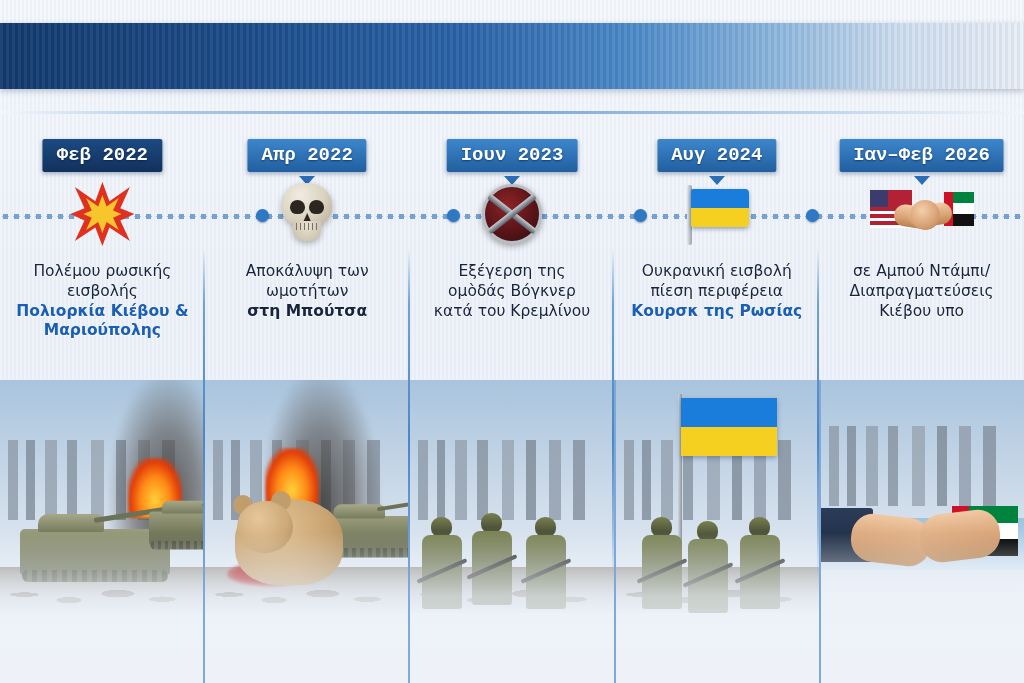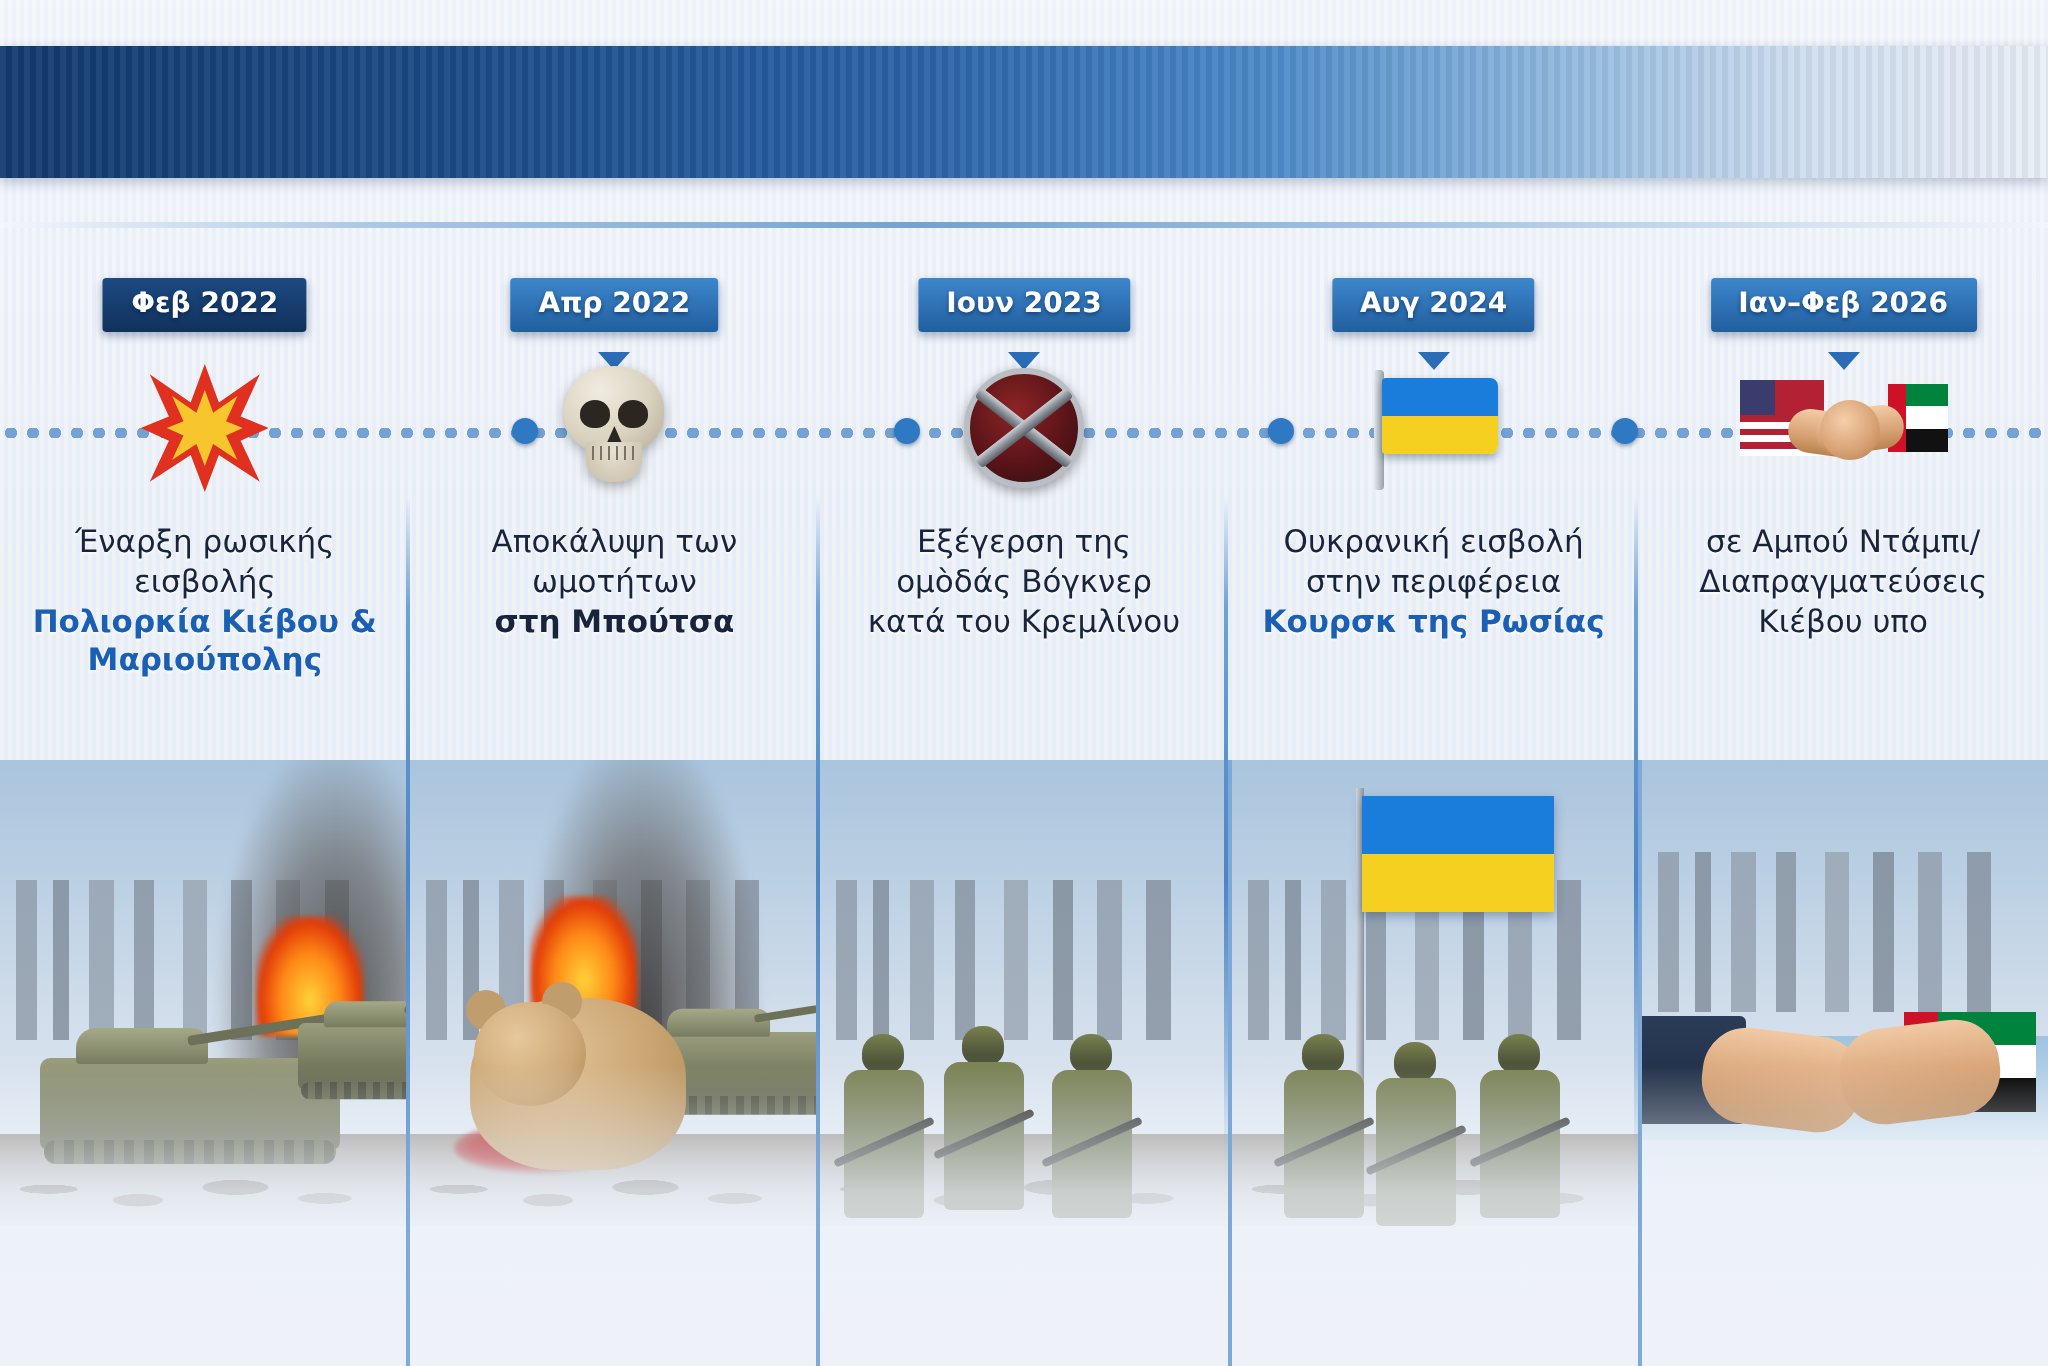--- a/index.html
+++ b/index.html
@@ -75,25 +75,26 @@
   .col { position:relative; flex:1 1 0; height:100%; }
   .col-divider {
     position:absolute; top:248px; bottom:88px; right:0; width:2px;
     background:linear-gradient(180deg, rgba(120,165,215,0) 0%, #6fa2d6 16%, #4d86c4 55%, rgba(110,160,212,0) 100%);
   }
 
   
   .badge {
     position:absolute; top:139px; left:50%; transform:translateX(-50%);
     padding:5px 14px 6px;
-    font-size:14px; font-weight:bold; color:#fff;
+    font-size:19px; font-weight:bold; color:#fff;
     white-space:nowrap; border-radius:2px;
     box-shadow:0 2px 4px rgba(20,50,95,.35);
     text-shadow:0 1px 2px rgba(0,25,60,.55);
     z-index:5;
+    font-family:Liberation Mono, monospace;
   }
   .badge-tail {
     position:absolute; top:176px; left:50%; transform:translateX(-50%);
     width:0;height:0;border-left:8px solid transparent;border-right:8px solid transparent;
     border-top:9px solid #2a6db6; z-index:5;
   }
 
   
   .icon-slot {
     position:absolute; top:178px; left:50%; transform:translateX(-50%);
@@ -447,21 +448,21 @@
     <div class="col">
       <div class="col-divider"></div>
       <div class="badge" style="background:linear-gradient(180deg,#1c4a82,#12315c);">Φεβ 2022</div>
       <div class="icon-slot">
         <div class="boom">
           <div class="star-outer"></div>
           <div class="star-inner"></div>
         </div>
       </div>
       <div class="caption">
-        <div>Έναρξη ρωσικής</div>
+        <div>Πολέμου ρωσικής</div>
         <div>εισβολής</div>
         <div class="cap-hi">Πολιορκία Κιέβου &amp;</div>
         <div class="cap-hi">Μαριούπολης</div>
       </div>
     </div>
 
     <div class="col">
       <div class="col-divider"></div>
       <div class="badge" style="background:linear-gradient(180deg,#3d86cc,#215f9f);">Απρ 2022</div>
       <div class="badge-tail"></div>
@@ -505,21 +506,21 @@
       <div class="badge" style="background:linear-gradient(180deg,#3d86cc,#215f9f);">Αυγ 2024</div>
       <div class="badge-tail"></div>
       <div class="icon-slot">
         <div class="flagicon">
           <div class="pole"></div>
           <div class="cloth"></div>
         </div>
       </div>
       <div class="caption">
         <div>Ουκρανική εισβολή</div>
-        <div>στην περιφέρεια</div>
+        <div>πίεση περιφέρεια</div>
         <div class="cap-hi">Κουρσκ της Ρωσίας</div>
       </div>
     </div>
 
     <div class="col">
       <div class="badge" style="background:linear-gradient(180deg,#3d86cc,#215f9f);">Ιαν–Φεβ 2026</div>
       <div class="badge-tail"></div>
       <div class="icon-slot" style="width:110px;">
         <div class="shake">
           <div class="flag-left"></div>

